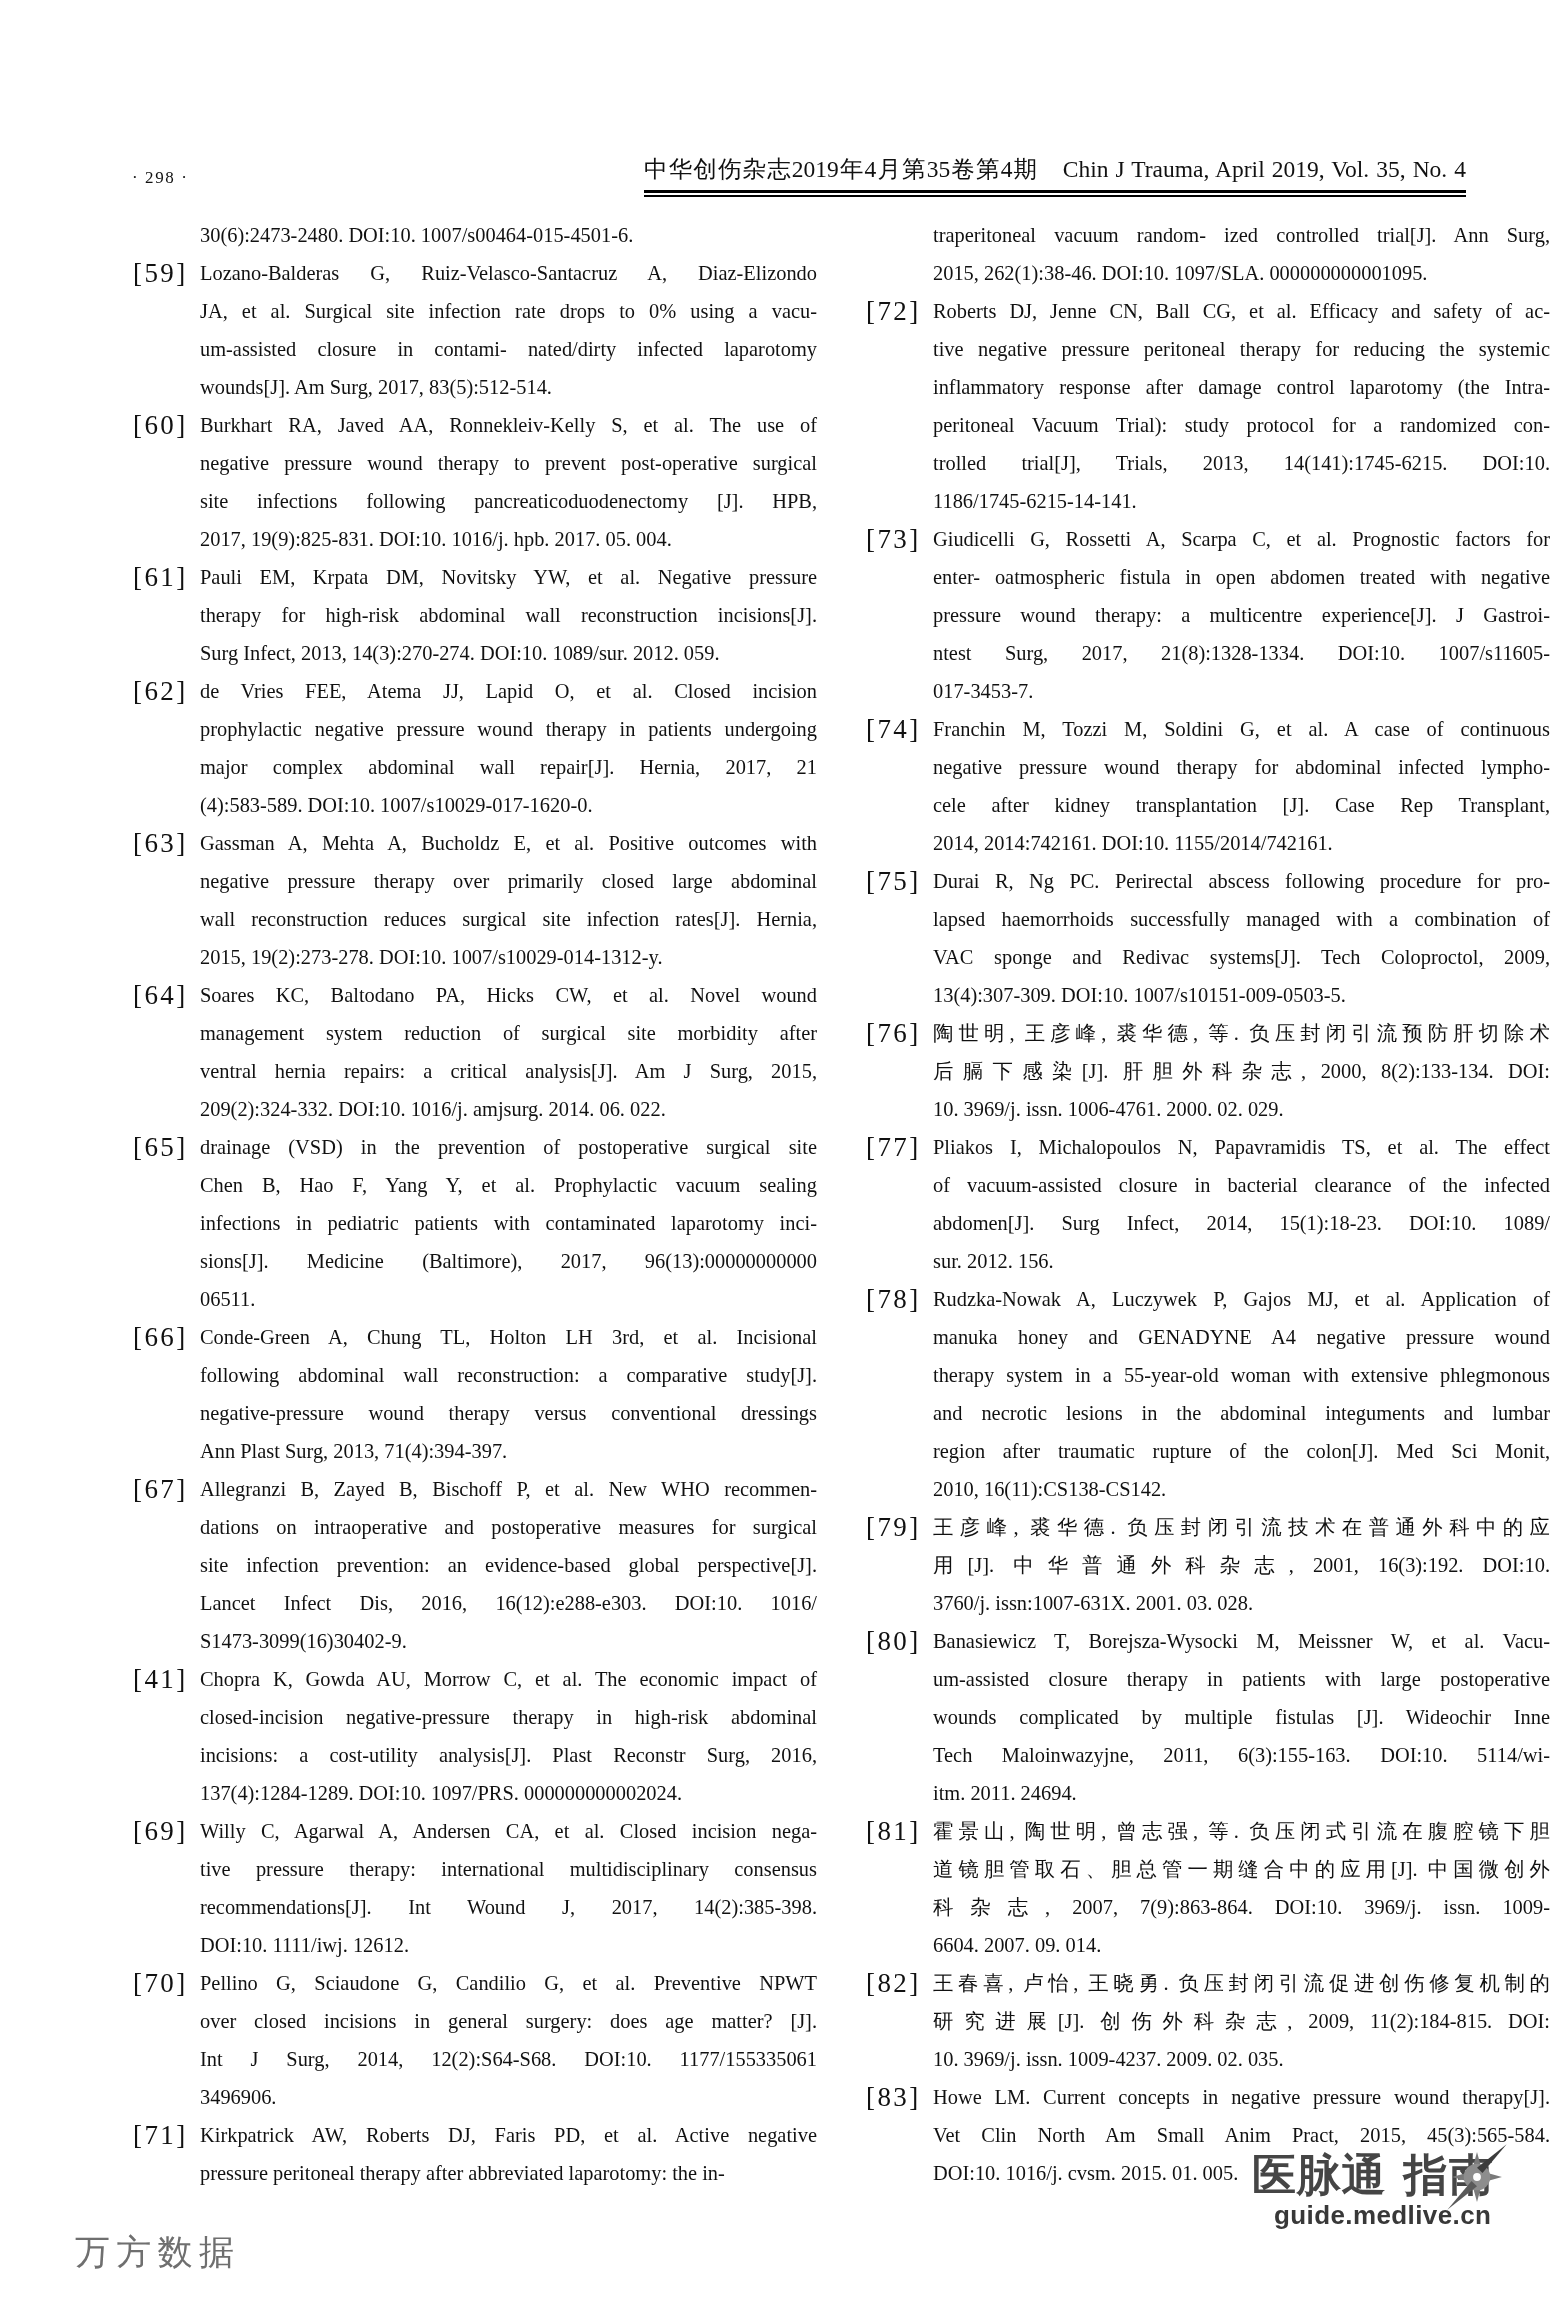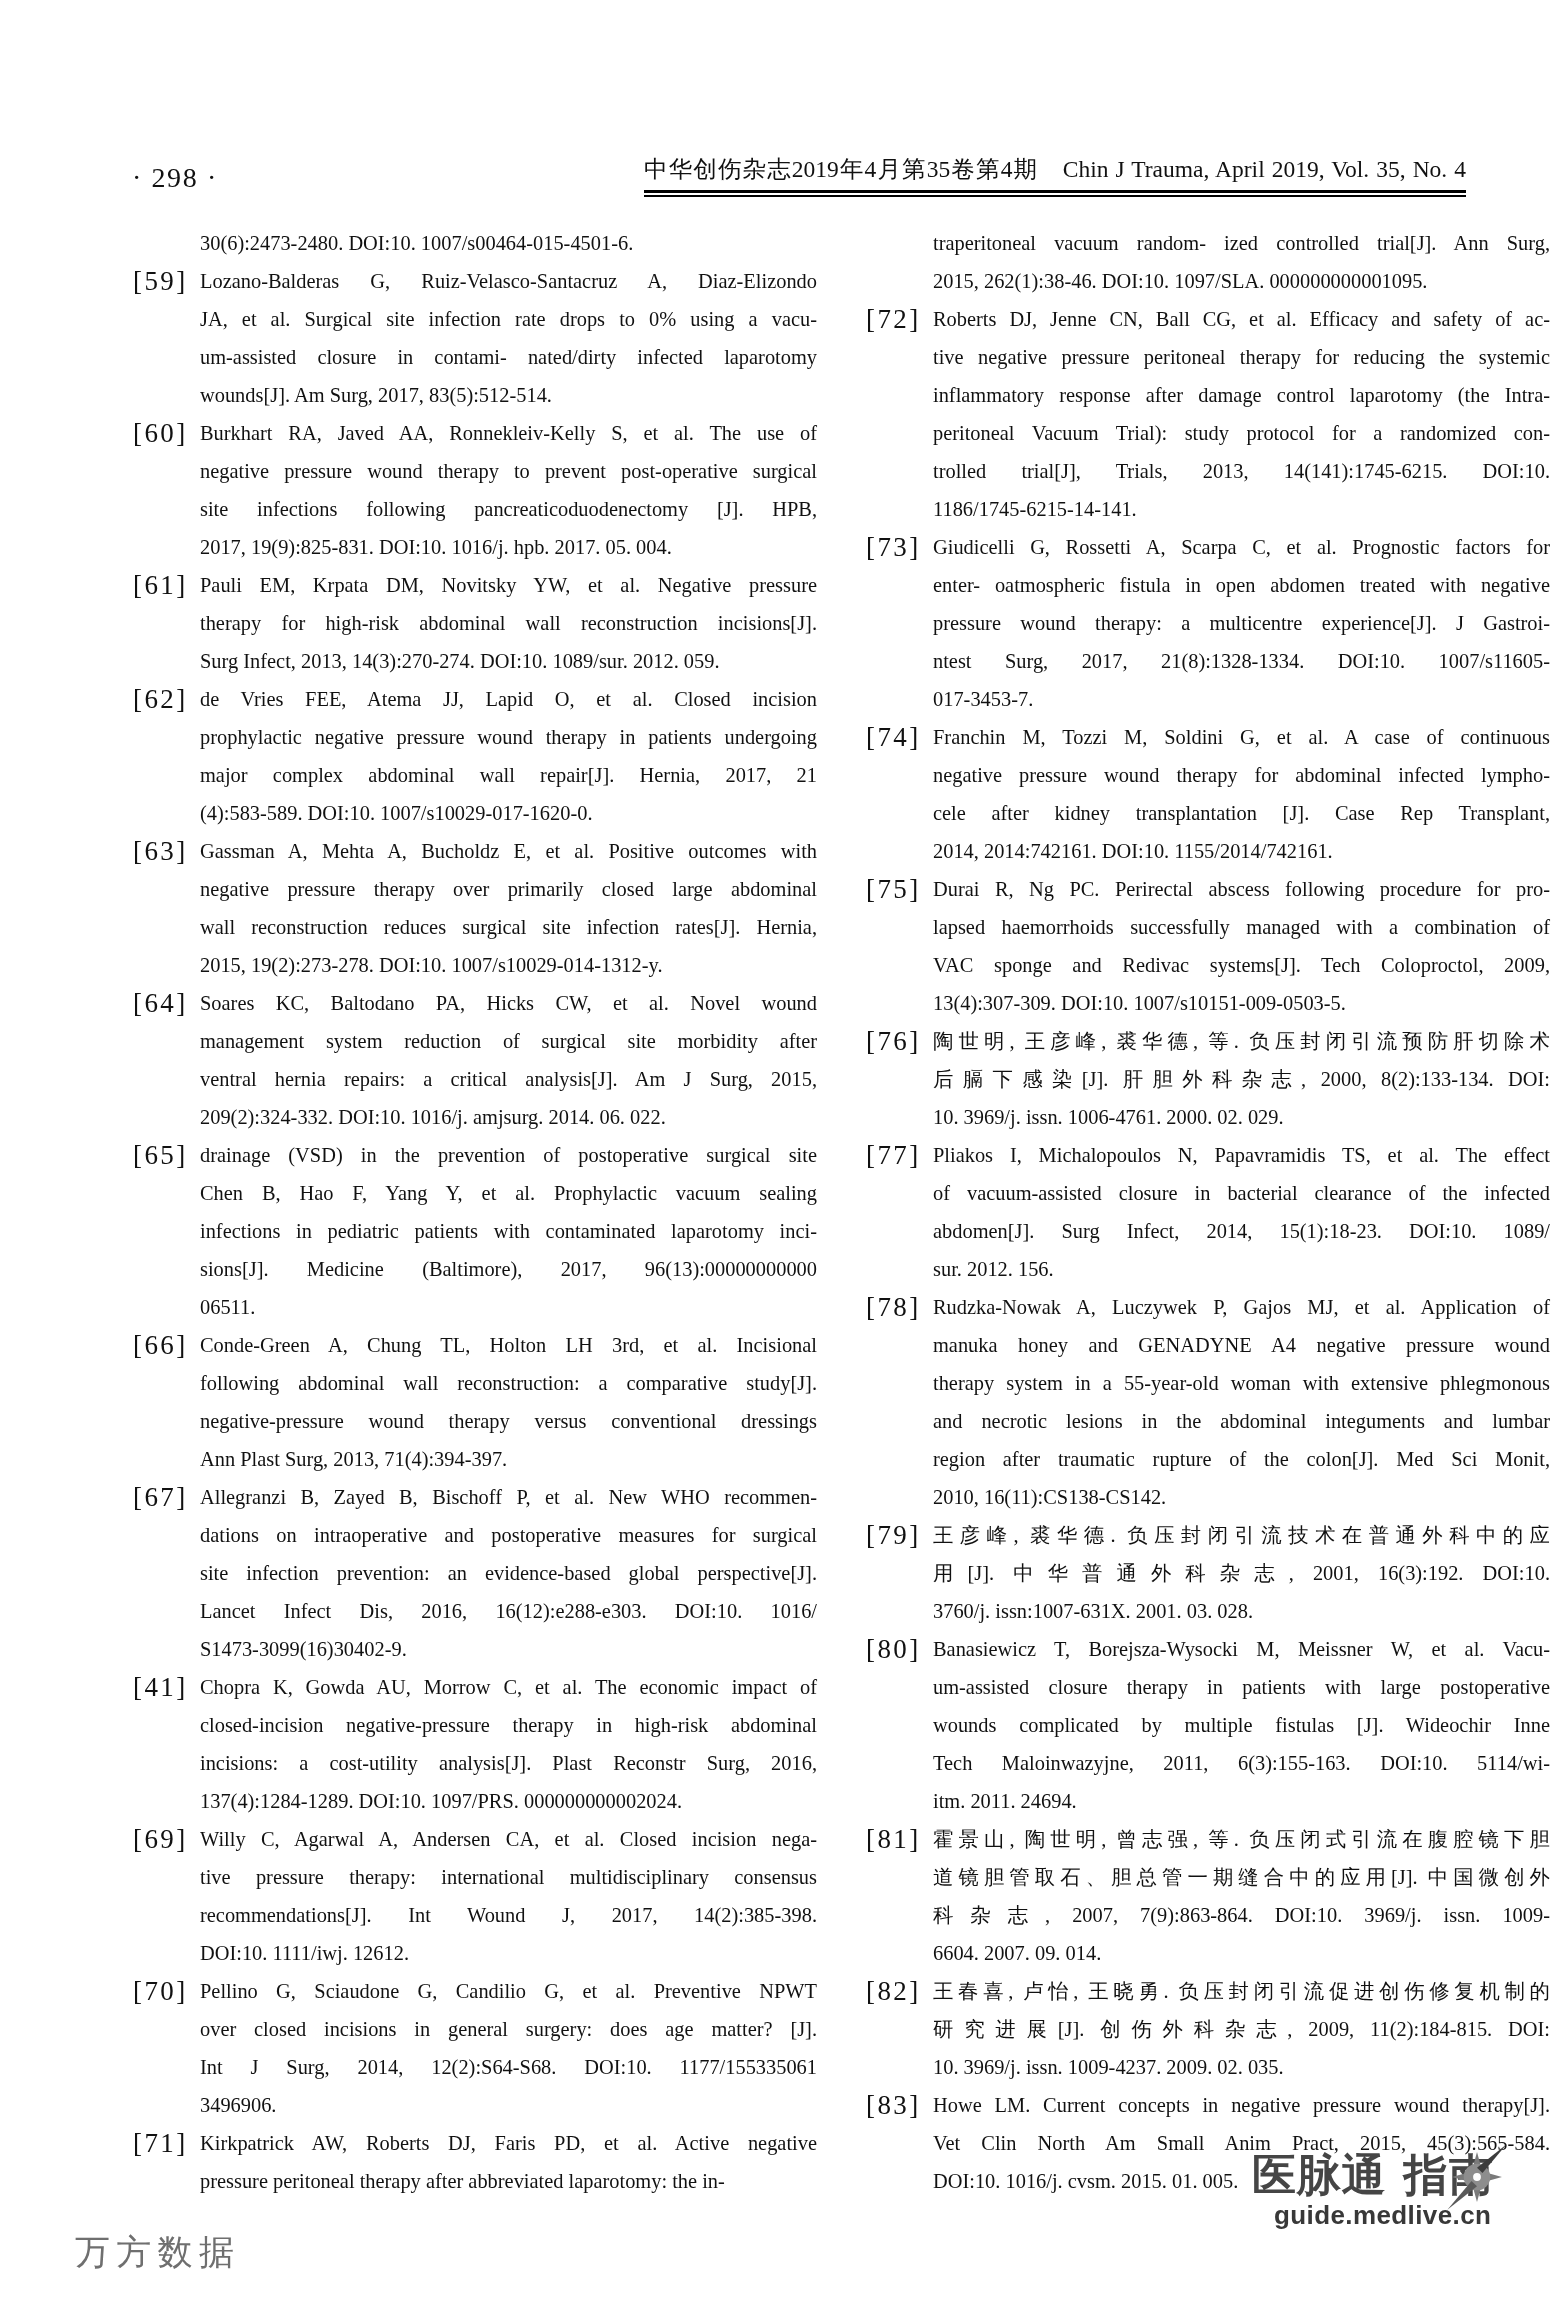--- a/index.html
+++ b/index.html
@@ -1,29 +1,29 @@
 <!DOCTYPE html>
 <html style="font-size:12.6px"><head>
 <meta charset="utf-8">
 <style>
   html,body{margin:0;padding:0;background:#e8e8e8;}
   .page{position:relative;width:1569px;height:2319px;background:#ffffff;margin:0 auto;
         font-family:"Liberation Serif","DejaVu Serif",serif;color:#111;overflow:hidden;}
 
   
-  .page-num{position:absolute;left:132px;top:162px;font-size:28px;letter-spacing:1.6px;}
+  .page-num{position:absolute;left:132px;top:168px;font-size:17px;letter-spacing:1.6px;}
   .title-wrap{position:absolute;left:644px;top:155px;width:822px;}
   .journal-title{display:block;font-size:23.5px;line-height:28px;white-space:nowrap;
                  text-align:justify;text-align-last:justify;}
   .rule-thick{height:3.1px;background:#000;margin-top:7px;}
   .rule-thin{height:1.6px;background:#000;margin-top:2.4px;}
 
   
   .columns{position:absolute;top:216px;left:133px;width:1420px;}
-  .col{position:absolute;top:8px;width:684px;}
+  .col{position:absolute;top:0;width:684px;}
   .col-left{left:0;}
   .col-right{left:733px;}
   .ref{position:relative;padding-left:67px;}
   .ref-num{position:absolute;left:0;top:0;height:38px;line-height:38px;
            font-size:27px;letter-spacing:2.4px;}
   .line{height:38px;line-height:38px;font-size:20.4px;white-space:nowrap;
         text-align:justify;text-align-last:justify;overflow:visible;}
   .line.last{text-align-last:left;}
 
   

